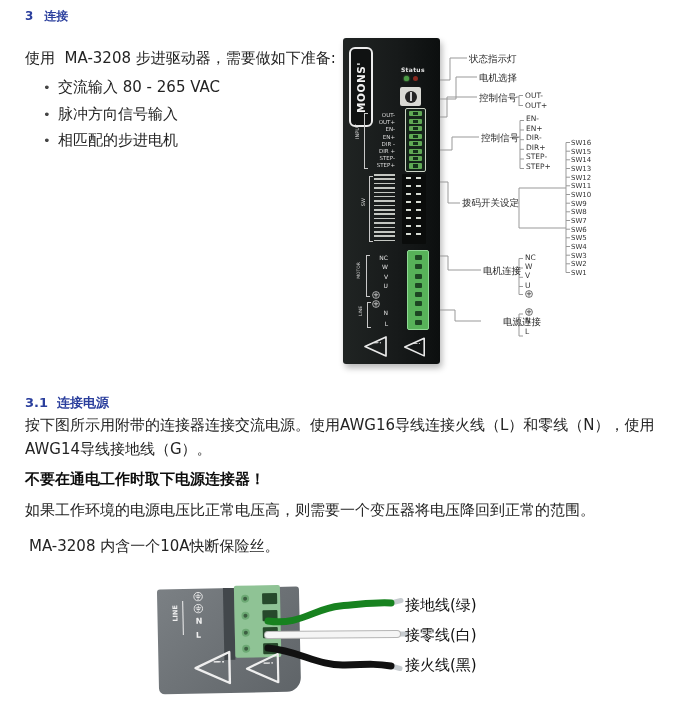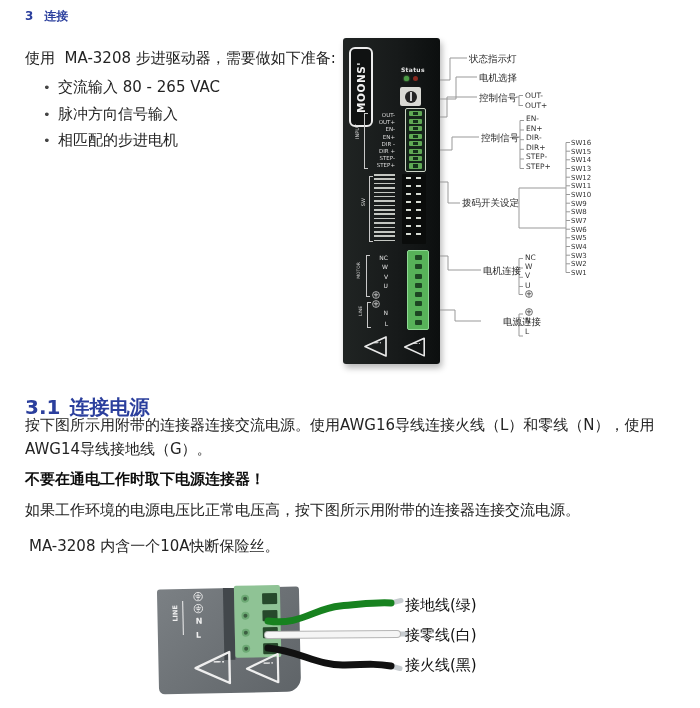--- a/index.html
+++ b/index.html
@@ -3,21 +3,21 @@
 <meta charset="utf-8">
 <style>
   html,body{margin:0;padding:0;}
   body{
     width:700px;height:708px;position:relative;background:#ffffff;overflow:hidden;
     font-family:"DejaVu Sans","Liberation Sans",sans-serif;color:#232323;
   }
   .abs{position:absolute;}
   
   .h1{font-size:12px;font-weight:bold;color:#2b3f9d;}
-  .h2{font-size:20px;font-weight:bold;color:#2b3f9d;}
+  .h2{font-size:13px;font-weight:bold;color:#2b3f9d;}
   .body-text{font-size:15px;line-height:24px;color:#232323;white-space:pre-wrap;}
   .bold-text{font-size:15px;font-weight:bold;color:#0d0d0d;}
   .bullet-row{display:flex;align-items:flex-start;font-size:15px;color:#232323;}
   .bullet-dot{width:15px;color:#444;font-size:13px;line-height:20px;}
   
   .co-label{font-size:9.5px;color:#2a2a2a;white-space:nowrap;}
   .pin-label{font-size:7.5px;color:#333;white-space:nowrap;display:block;}
   .pin-col{line-height:9.6px;}
   .sw-col{line-height:8.67px;}
   .sw-col .pin-label{font-size:7px;}
@@ -277,21 +277,21 @@
     </span>
   <span class="pin-label">N</span>
   <span class="pin-label">L</span>
 </div>
 
 <div class="abs h2" style="left:25px;top:394px;">
   <span>3.1</span><span style="display:inline-block;width:9px;"></span><span>连接电源</span>
 </div>
 <div class="abs body-text" style="left:25px;top:413px;width:648px;">按下图所示用附带的连接器连接交流电源。使用AWG16导线连接火线（L）和零线（N），使用AWG14导线接地线（G）。</div>
 <div class="abs bold-text" style="left:25px;top:470px;">不要在通电工作时取下电源连接器！</div>
-<div class="abs body-text" style="left:25px;top:498px;width:660px;">如果工作环境的电源电压比正常电压高，按下图所示用附带的连接器连接交流电源。</div>
+<div class="abs body-text" style="left:25px;top:498px;width:660px;">如果工作环境的电源电压比正常电压高，则需要一个变压器将电压降回到正常的范围。</div>
 <div class="abs body-text" style="left:29px;top:534px;width:660px;">MA-3208 内含一个10A快断保险丝。</div>
 
 <div class="abs photo-dev">
   <div class="photo-strip"></div>
 
   <div class="abs vtext" style="left:14px;top:16px;font-size:6.5px;color:#f0f0f0;font-weight:bold;">LINE</div>
   <div class="abs" style="left:25px;top:12px;height:34px;border-left:1.5px solid #f0f0f0;"></div>
   <span class="photo-sym" style="left:36px;top:3px;">
       <svg width="10" height="10" viewBox="0 0 8 8">
         <g stroke="#f0f0f0" stroke-width=".7" fill="none">

